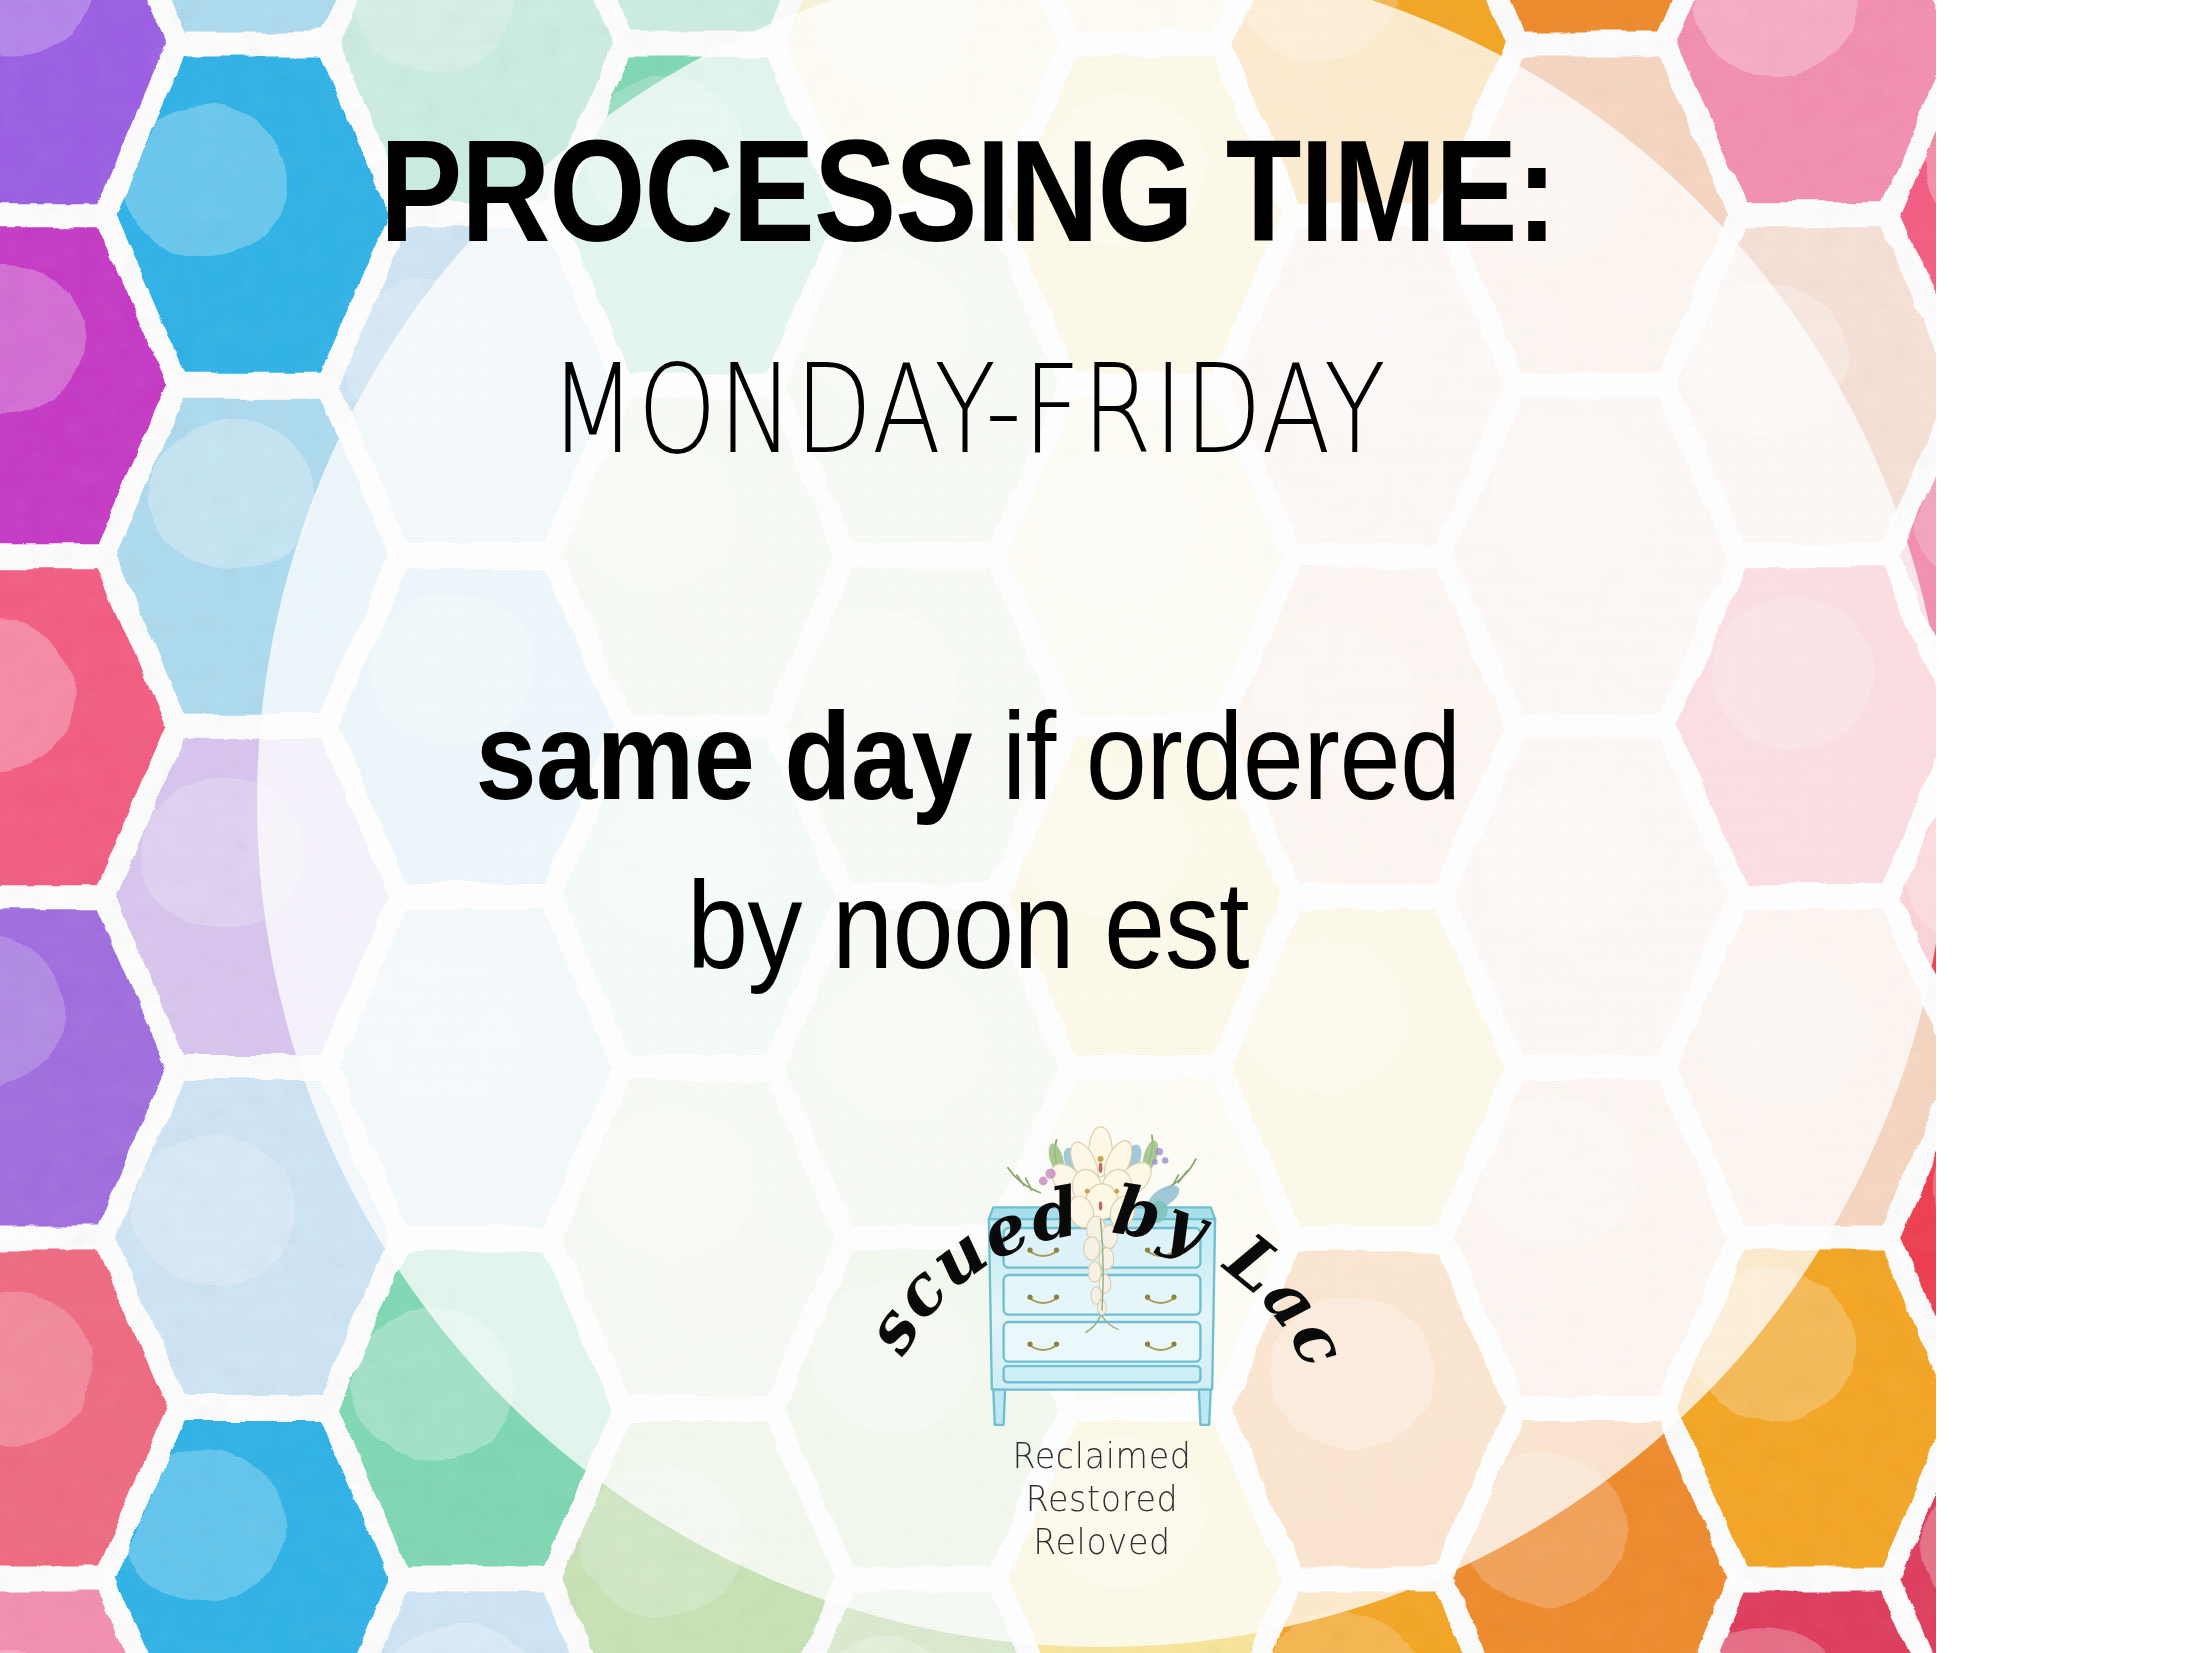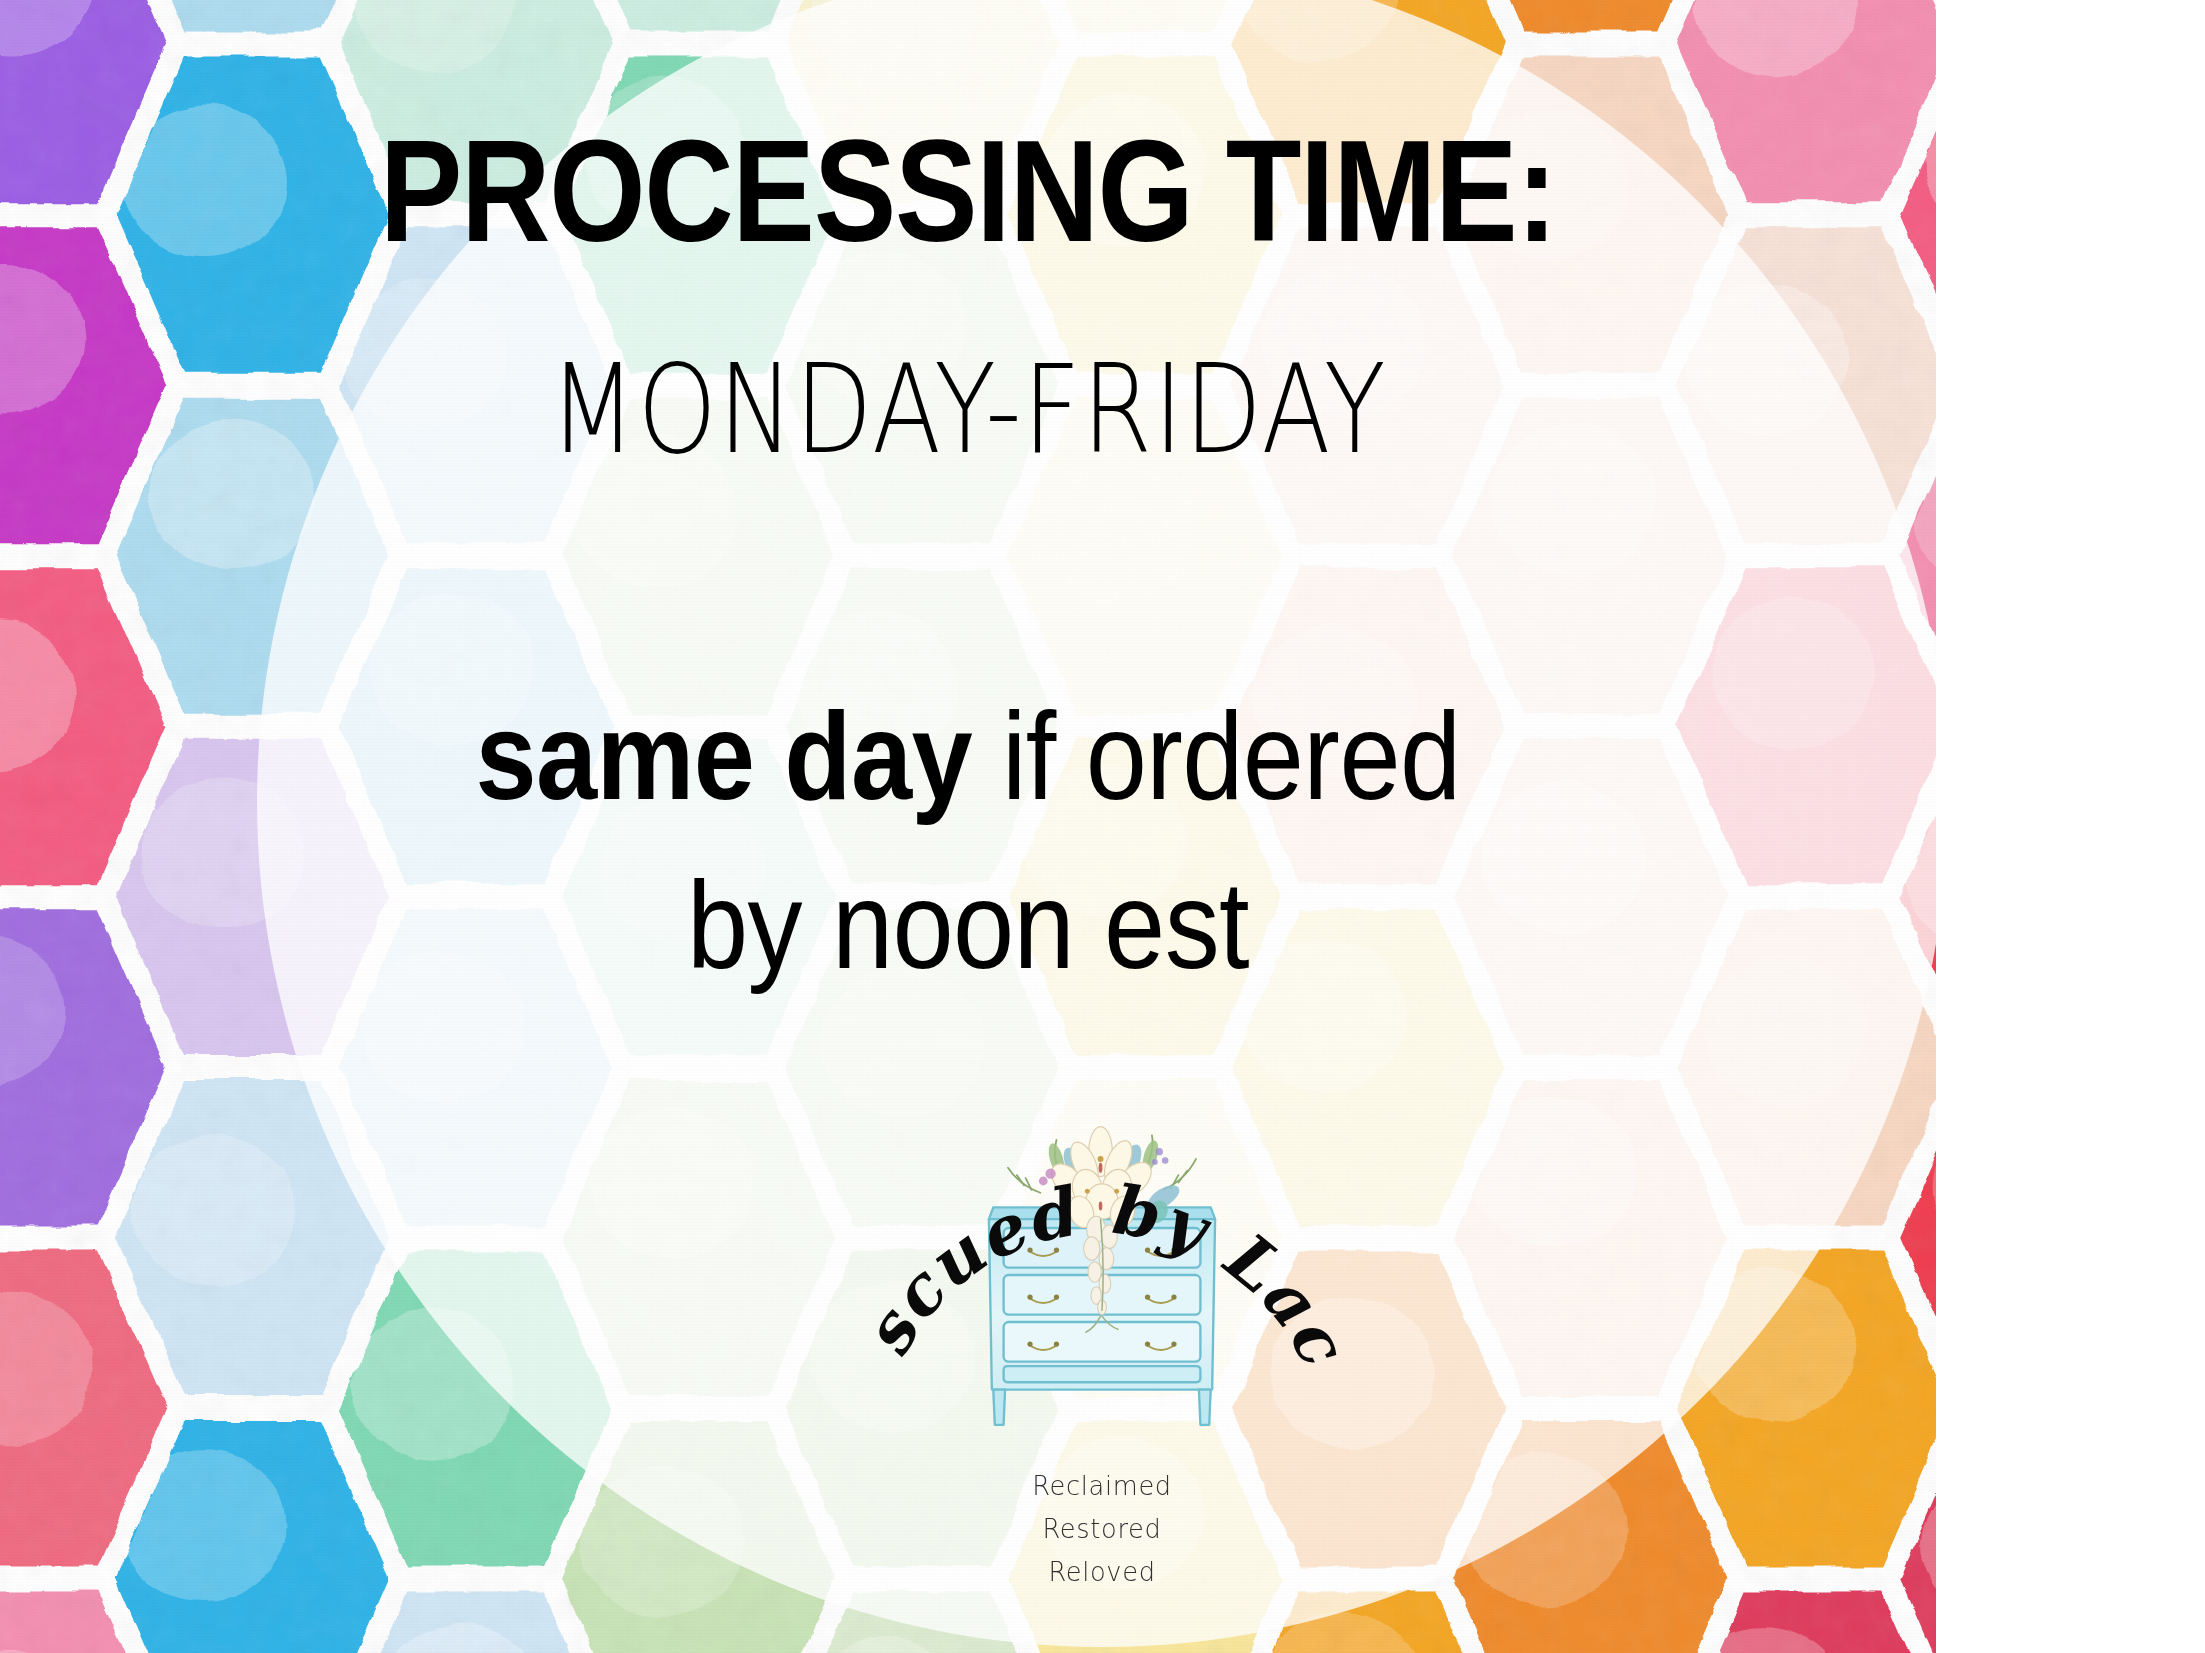--- a/index.html
+++ b/index.html
@@ -76,23 +76,22 @@
   #logo{
     position:absolute;
     left:867px;top:1022px;
     width:470px;height:603px;
   }
   #logosvg{width:470px;height:412px;display:block;}
   #tagline{
     position:absolute;left:0;top:413px;width:470px;
     text-align:center;color:#2f2f2f;
     font-family:"DejaVu Sans", sans-serif;
-    font-weight:300;font-size:27px;line-height:43px;
+    font-weight:300;font-size:35px;line-height:43px;
     letter-spacing:0.7px;
-    margin-top:29px;
   }
   #tagline div{transform:scaleX(.95);}
 </style>
 </head>
 <body>
 
 <div id="stage">
 
   <div id="hexlayer">
     <svg id="hexsvg" viewBox="0 0 3000 2250" preserveAspectRatio="none">

